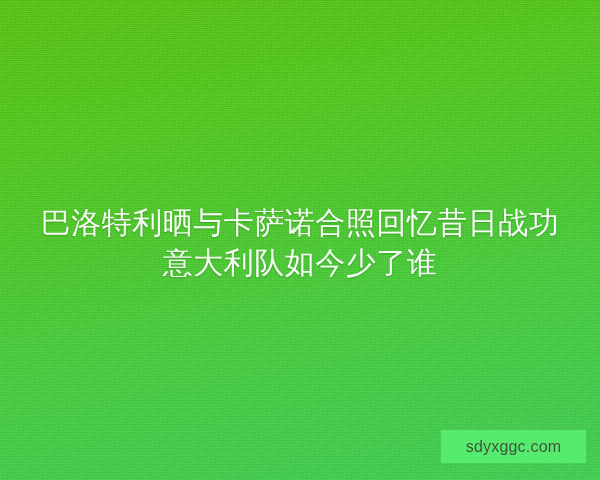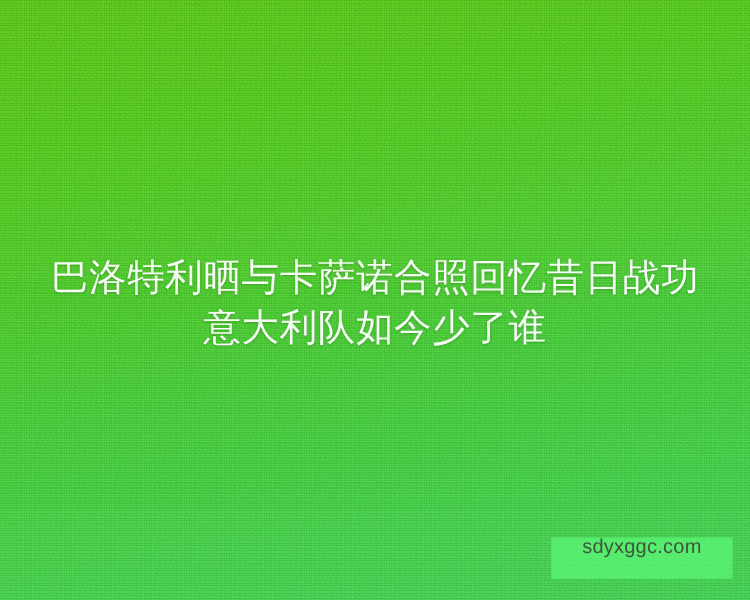--- a/index.html
+++ b/index.html
@@ -69,20 +69,21 @@
   }
 
   #watermark-box {
     position: absolute;
     left: 441px;
     top: 430px;
     width: 145px;
     height: 33px;
     background: rgba(96, 255, 128, 0.62);
     display: flex;
+    align-items: center;
     justify-content: center;
   }
   #watermark-text {
     color: #3d4a37;
     font-size: 16px;
     line-height: 16px;
     letter-spacing: 0.2px;
     opacity: 0.92;
   }
 </style>

